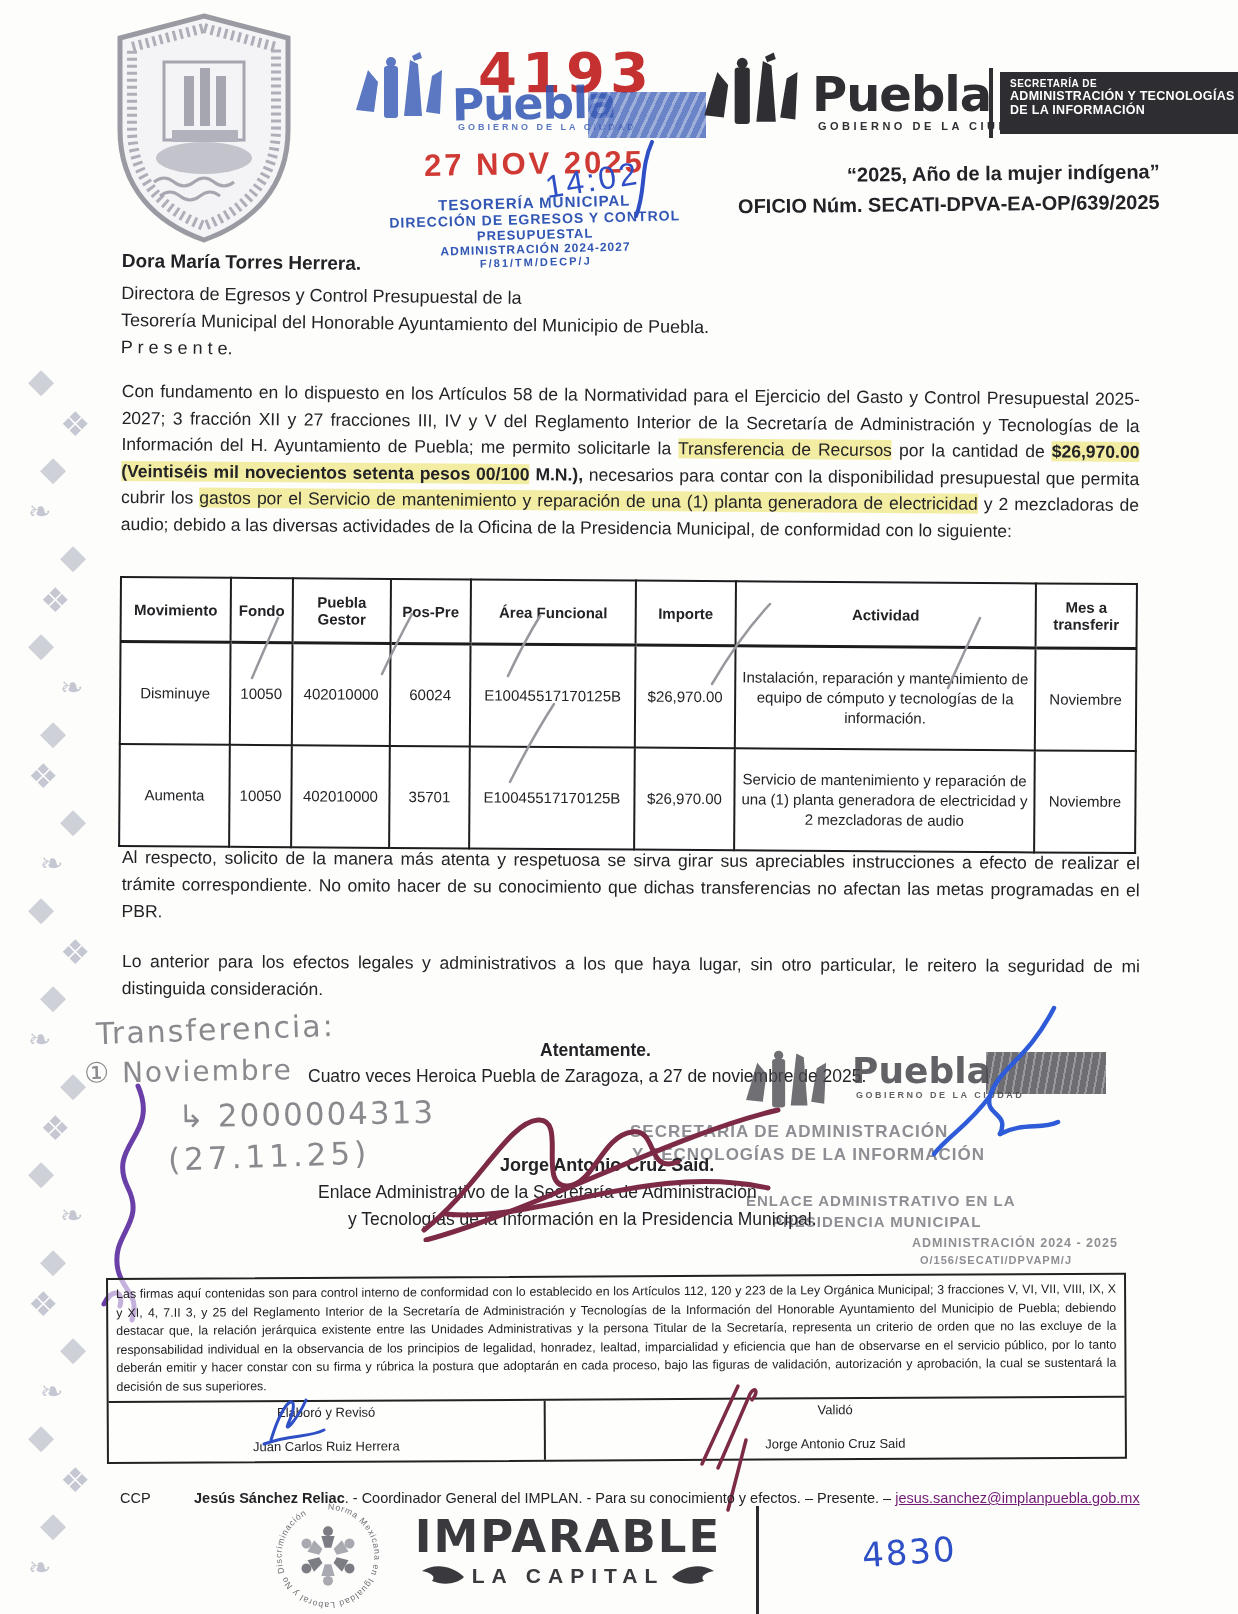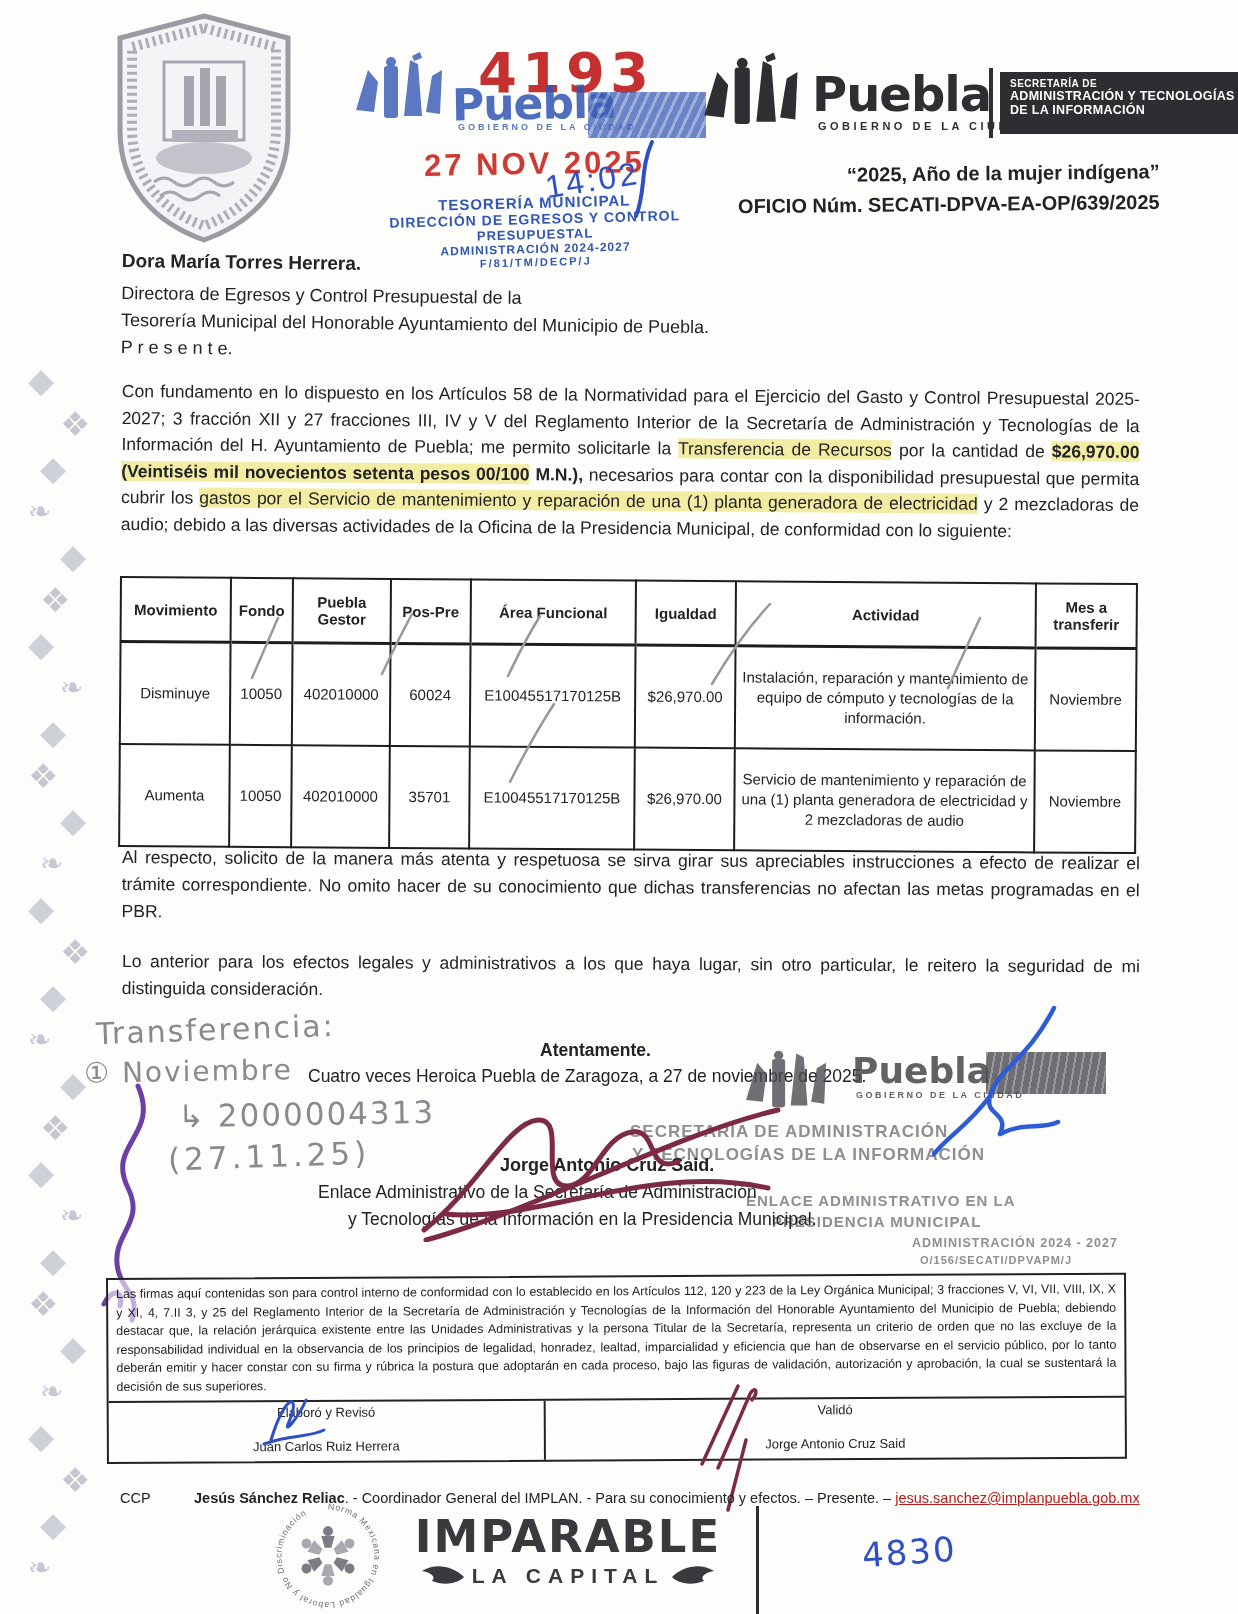--- a/index.html
+++ b/index.html
@@ -89,21 +89,21 @@
   #legal-sigrow{display:flex;border-top:2px solid #222;}
   .legal-col{box-sizing:border-box;padding-top:3px;}
   .legal-col.c1{width:43%;border-right:2px solid #222;}
   .legal-col.c2{width:57%;}
   .legal-label{text-align:center;font-size:13px;height:20px;}
   .legal-name{text-align:center;font-size:13px;height:22px;padding-top:14px;}
   
   #ccp{left:120px;top:1490px;font-size:14.5px;}
   #ccp .ccp-label{display:inline-block;width:74px;}
   #ccp .ccp-name{font-weight:bold;}
-  #ccp a{color:#b91c1c;text-decoration:underline;}
+  #ccp a{color:#701a75;text-decoration:underline;}
   
   #norma-logo{left:258px;top:1498px;}
   #capital-logo{left:408px;top:1512px;width:320px;text-align:center;color:#3a3a3e;}
   #capital-line1{font-size:21px;font-weight:900;letter-spacing:7px;}
   #capital-line2{font-size:45px;font-weight:900;letter-spacing:2px;margin-top:-2px;font-family:"DejaVu Sans",sans-serif;}
   #bottom-divider{left:756px;top:1506px;width:3px;height:108px;background:#2c2c30;}
   #folio-bottom{left:862px;top:1532px;font-size:34px;color:#2e4fc5;transform:rotate(-4deg);letter-spacing:2px;font-family:"DejaVu Sans",sans-serif;}
   svg{display:block;}
 </style>
 </head>
@@ -227,21 +227,21 @@
         <col style="width:101px">
     </colgroup>
     <thead>
         <tr id="thead-row">
           <th>Movimiento</th>
           <th>Fondo</th>
           <th>Puebla
 Gestor</th>
           <th>Pos-Pre</th>
           <th>Área Funcional</th>
-          <th>Igualdad</th>
+          <th>Importe</th>
           <th>Actividad</th>
           <th>Mes a
 transferir</th>
         </tr>
       </thead>
     <tbody id="tbody">
         <tr>
           <td>Disminuye</td>
           <td>10050</td>
           <td>402010000</td>
@@ -300,21 +300,21 @@
     <path d="M74 60 L80 24 L90 18 L88 62 Z"></path>
   </svg>
 </div>
 <div class="abs" id="sig-stamp-word">Puebla</div>
 <div class="abs" id="sig-stamp-sub">GOBIERNO DE LA CIUDAD</div>
 <div class="abs" id="sig-stamp-box"></div>
 <div class="abs graystamp" id="gs1">SECRETARÍA DE ADMINISTRACIÓN</div>
 <div class="abs graystamp" id="gs2">Y TECNOLOGÍAS DE LA INFORMACIÓN</div>
 <div class="abs graystamp" id="gs3">ENLACE ADMINISTRATIVO EN LA</div>
 <div class="abs graystamp" id="gs4">PRESIDENCIA MUNICIPAL</div>
-<div class="abs graystamp" id="gs5">ADMINISTRACIÓN 2024 - 2027</div>
+<div class="abs graystamp" id="gs5">ADMINISTRACIÓN 2024 - 2025</div>
 <div class="abs graystamp" id="gs6">O/156/SECATI/DPVAPM/J</div>
 <div class="abs" id="signer-name">Jorge Antonio Cruz Said.</div>
 <div class="abs" id="signer-title1">Enlace Administrativo de la Secretaría de Administración</div>
 <div class="abs" id="signer-title2">y Tecnologías de la Información en la Presidencia Municipal.</div>
 <div class="abs" style="left:416px;top:1092px;">
   <svg width="370" height="150" viewBox="0 0 370 150" fill="none" stroke="#7c2a45" stroke-width="5" stroke-linecap="round">
     <path d="M8 138 C62 96 92 30 122 28 C152 26 120 96 152 94 C178 92 186 44 216 40 C242 36 230 82 262 70"></path>
     <path d="M10 148 C120 118 258 42 362 18"></path>
     <path d="M30 122 C120 132 230 70 352 96"></path>
   </svg>

